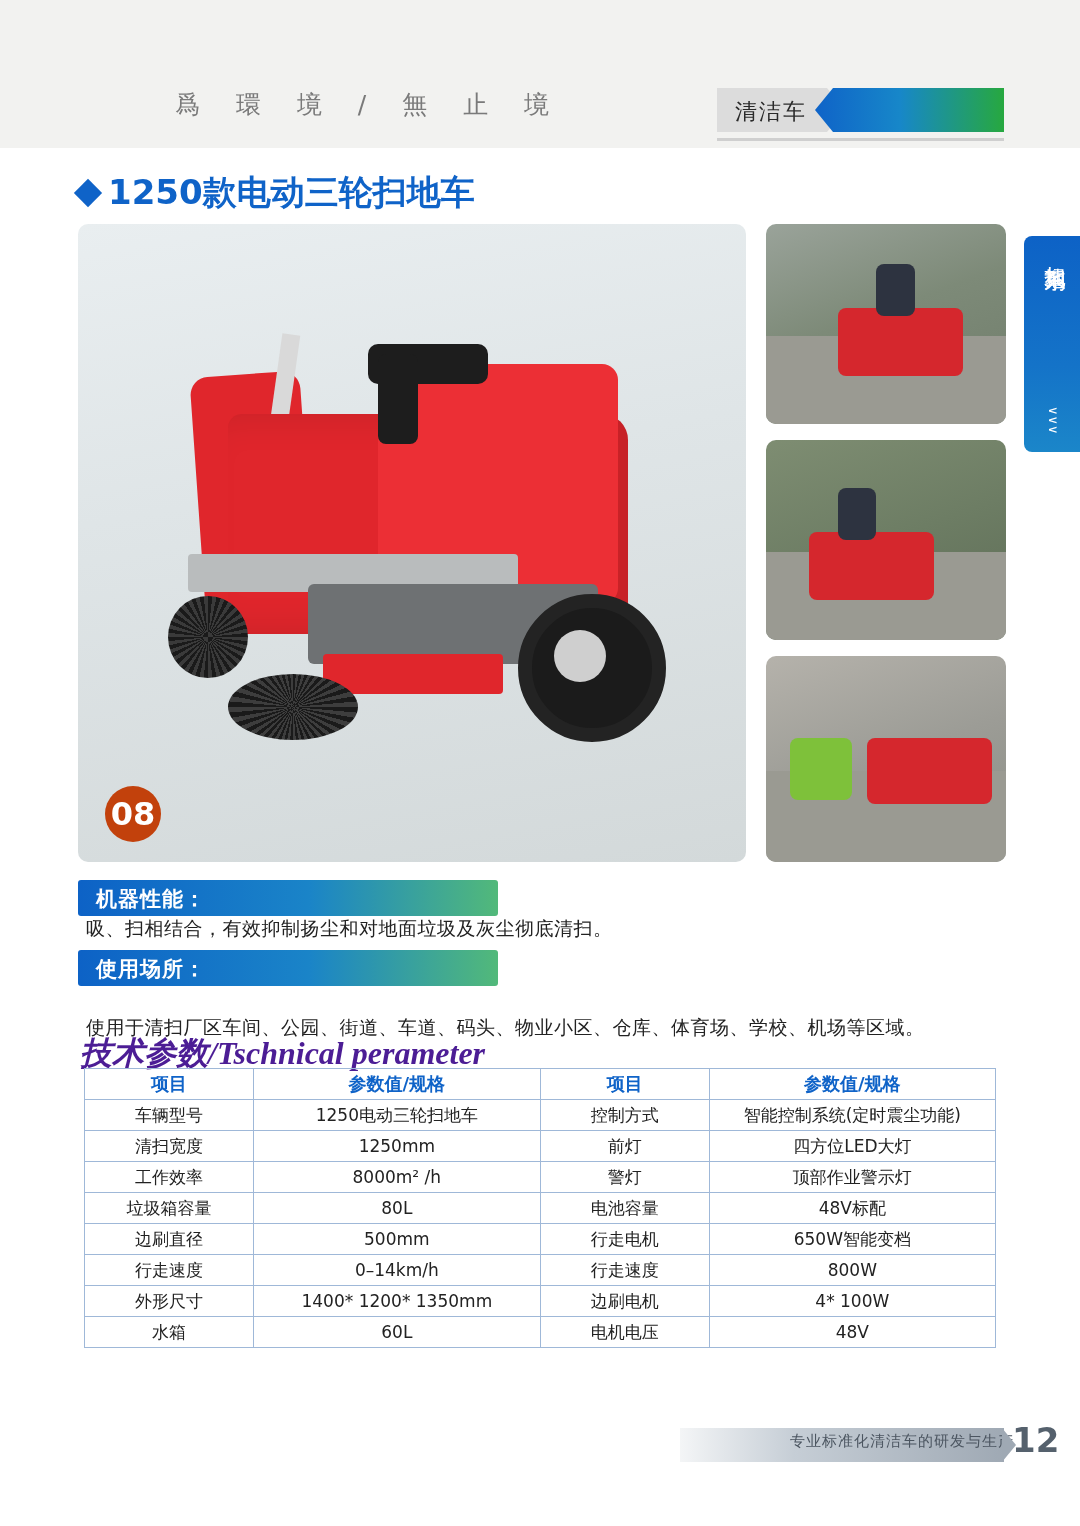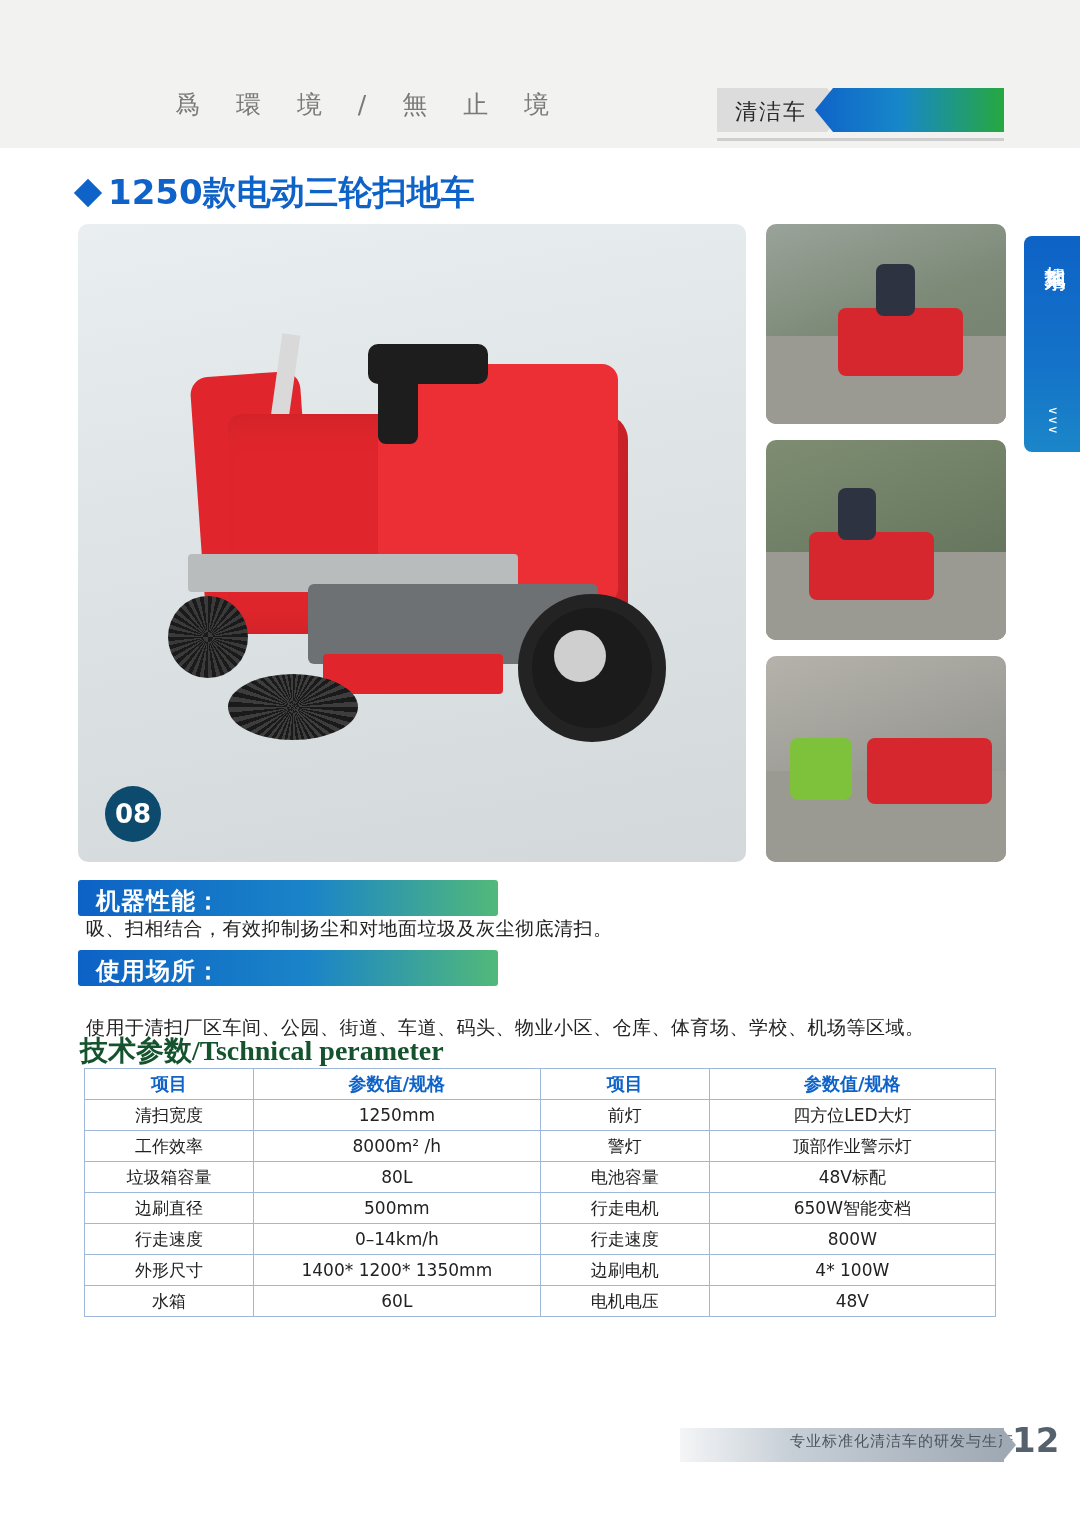--- a/index.html
+++ b/index.html
@@ -73,21 +73,21 @@
   }
 
   
   .main-photo{
     position:absolute;left:78px;top:224px;width:668px;height:638px;
     border-radius:10px;overflow:hidden;
     background:linear-gradient(170deg,#e9eef0 0%,#dfe5e7 40%,#d3d9da 100%);
   }
   .badge{
     position:absolute;left:105px;top:786px;width:56px;height:56px;border-radius:50%;
-    background:#0c4a6e;color:#fff;font-size:26px;font-weight:bold;
+    background:#c2410c;color:#fff;font-size:32px;font-weight:bold;
     display:flex;align-items:center;justify-content:center;
     font-family:"DejaVu Sans",sans-serif;
   }
   .thumb{
     position:absolute;left:766px;width:240px;border-radius:10px;overflow:hidden;
   }
   .t1{top:224px;height:200px;background:linear-gradient(160deg,#9aa39a 0%,#7d8a78 45%,#6f7c6a 100%);}
   .t2{top:440px;height:200px;background:linear-gradient(160deg,#7e8d72 0%,#6d7d64 50%,#5d6c56 100%);}
   .t3{top:656px;height:206px;background:linear-gradient(160deg,#b5b2ab 0%,#9c9c96 50%,#8a8d85 100%);}
 
@@ -112,32 +112,33 @@
   .th-person{position:absolute;width:16%;height:26%;background:#2d3340;border-radius:8px;}
   .th-green{position:absolute;width:26%;height:30%;background:#7ec13a;border-radius:8px;}
 
   
   .sec-head{
     position:absolute;left:78px;width:420px;height:36px;
     background:linear-gradient(90deg,#0d62c6 0%,#1a84c8 55%,#52b97a 100%);
     border-radius:3px;
   }
   .sec-head span{
-    display:block;padding:5px 0 0 18px;color:#fff;font-size:24px;font-weight:bold;
+    display:block;padding:5px 0 0 18px;color:#fff;font-size:21px;font-weight:bold;
     letter-spacing:1px;font-family:Liberation Mono, monospace;
   }
   .sec-body{
     position:absolute;left:86px;font-size:19px;color:#222;letter-spacing:.5px;
     font-family:"DejaVu Sans",sans-serif;
   }
 
   
   .tech-title{
-    position:absolute;left:80px;top:1032px;font-size:28px;font-weight:bold;color:#14532d;
-    font-family:"DejaVu Sans",sans-serif;
+    position:absolute;left:80px;top:1032px;font-size:32px;font-weight:bold;color:#4c1d95;
+    font-family:"DejaVu Sans",sans-serif;
+    font-style:italic;
   }
   .tech-title .en{font-family:"Liberation Serif",serif;}
   table.spec{
     position:absolute;left:84px;top:1068px;width:912px;border-collapse:collapse;
     font-family:"DejaVu Sans",sans-serif;
     padding-left:24px;
   }
   table.spec td{
     border:1px solid #9fb8d8;height:26px;text-align:center;font-size:17px;color:#222;
     padding:2px 2px;
@@ -241,20 +242,26 @@
 
 <table class="spec">
   <tbody>
     <tr class="head">
       <td class="c1">项目</td>
       <td class="c2">参数值/规格</td>
       <td class="c3">项目</td>
       <td class="c4">参数值/规格</td>
     </tr>
     <tr>
+      <td class="c1">车辆型号</td>
+      <td class="c2">1250电动三轮扫地车</td>
+      <td class="c3">控制方式</td>
+      <td class="c4">智能控制系统(定时震尘功能)</td>
+    </tr>
+    <tr>
       <td class="c1">清扫宽度</td>
       <td class="c2">1250mm</td>
       <td class="c3">前灯</td>
       <td class="c4">四方位LED大灯</td>
     </tr>
     <tr>
       <td class="c1">工作效率</td>
       <td class="c2">8000m² /h</td>
       <td class="c3">警灯</td>
       <td class="c4">顶部作业警示灯</td>

